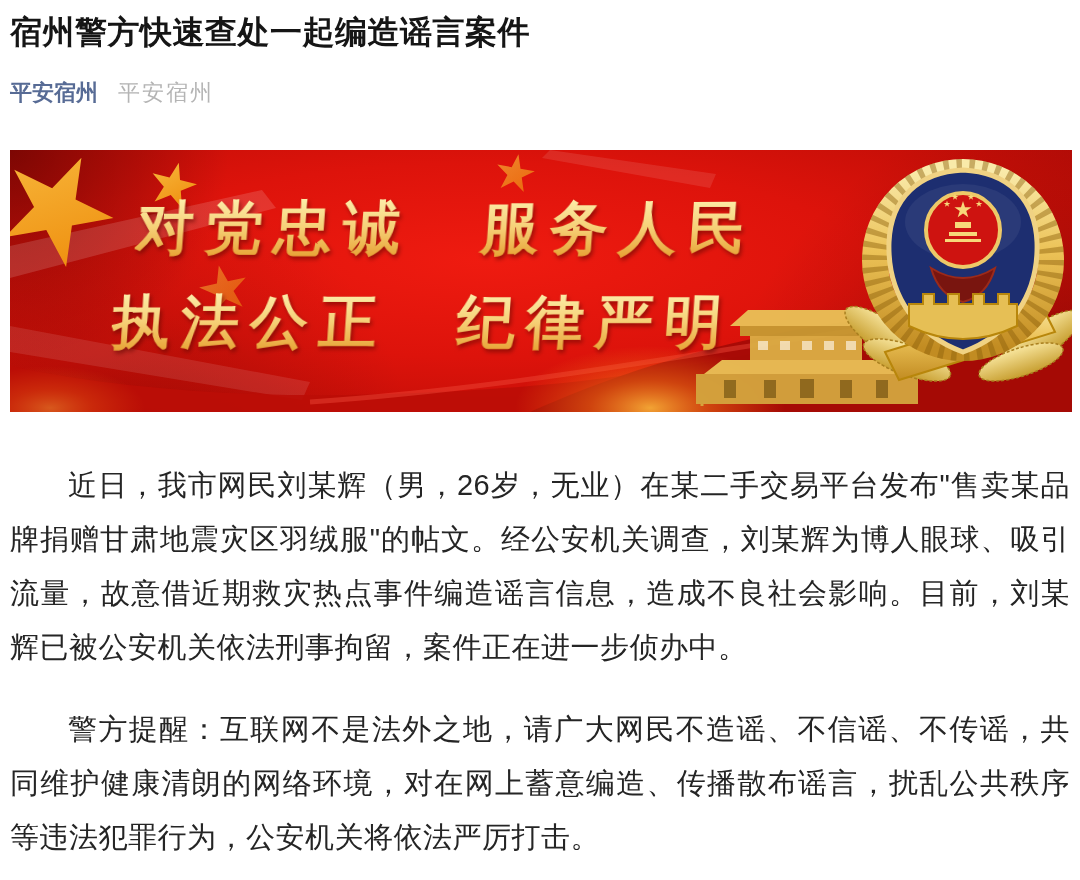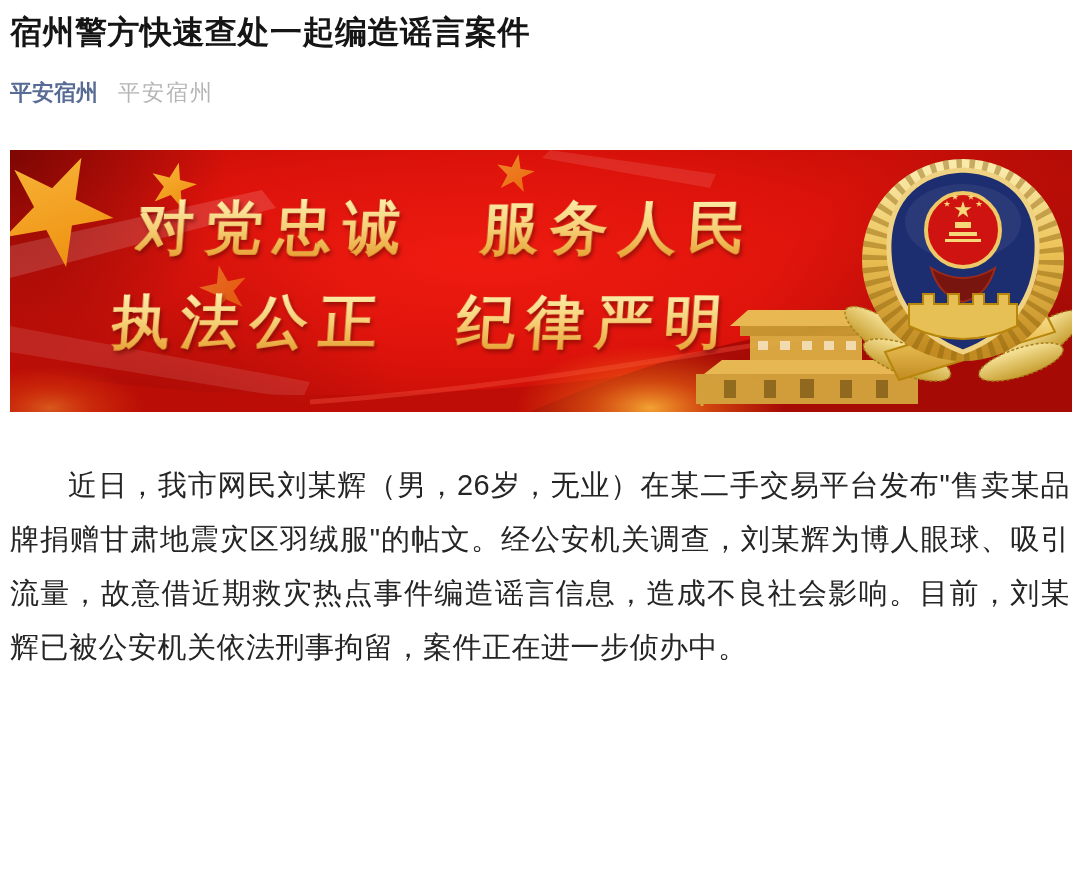--- a/index.html
+++ b/index.html
@@ -162,15 +162,16 @@
         <path d="M50,148 h14 v-10 h11 v10 h14 v-10 h11 v10 h14 v-10 h11 v10 h14 v-10 h11 v10 h8 L158,170 Q104,196 50,170 Z" fill="#e6bf55" stroke="#b8860b" stroke-width="2"></path>
       </g>
     </svg>
 
     <div class="slogan slogan-line1">对党忠诚　服务人民</div>
     <div class="slogan slogan-line2">执法公正　纪律严明</div>
   </div>
 
   <div class="content">
     <p>近日，我市网民刘某辉（男，26岁，无业）在某二手交易平台发布"售卖某品牌捐赠甘肃地震灾区羽绒服"的帖文。经公安机关调查，刘某辉为博人眼球、吸引流量，故意借近期救灾热点事件编造谣言信息，造成不良社会影响。目前，刘某辉已被公安机关依法刑事拘留，案件正在进一步侦办中。</p>
+    <p>警方提醒：互联网不是法外之地，请广大网民不造谣、不信谣、不传谣，共同维护健康清朗的网络环境，对在网上蓄意编造、传播散布谣言，扰乱公共秩序等违法犯罪行为，公安机关将依法严厉打击。</p>
   </div>
 
 </div>
 
 </body></html>

